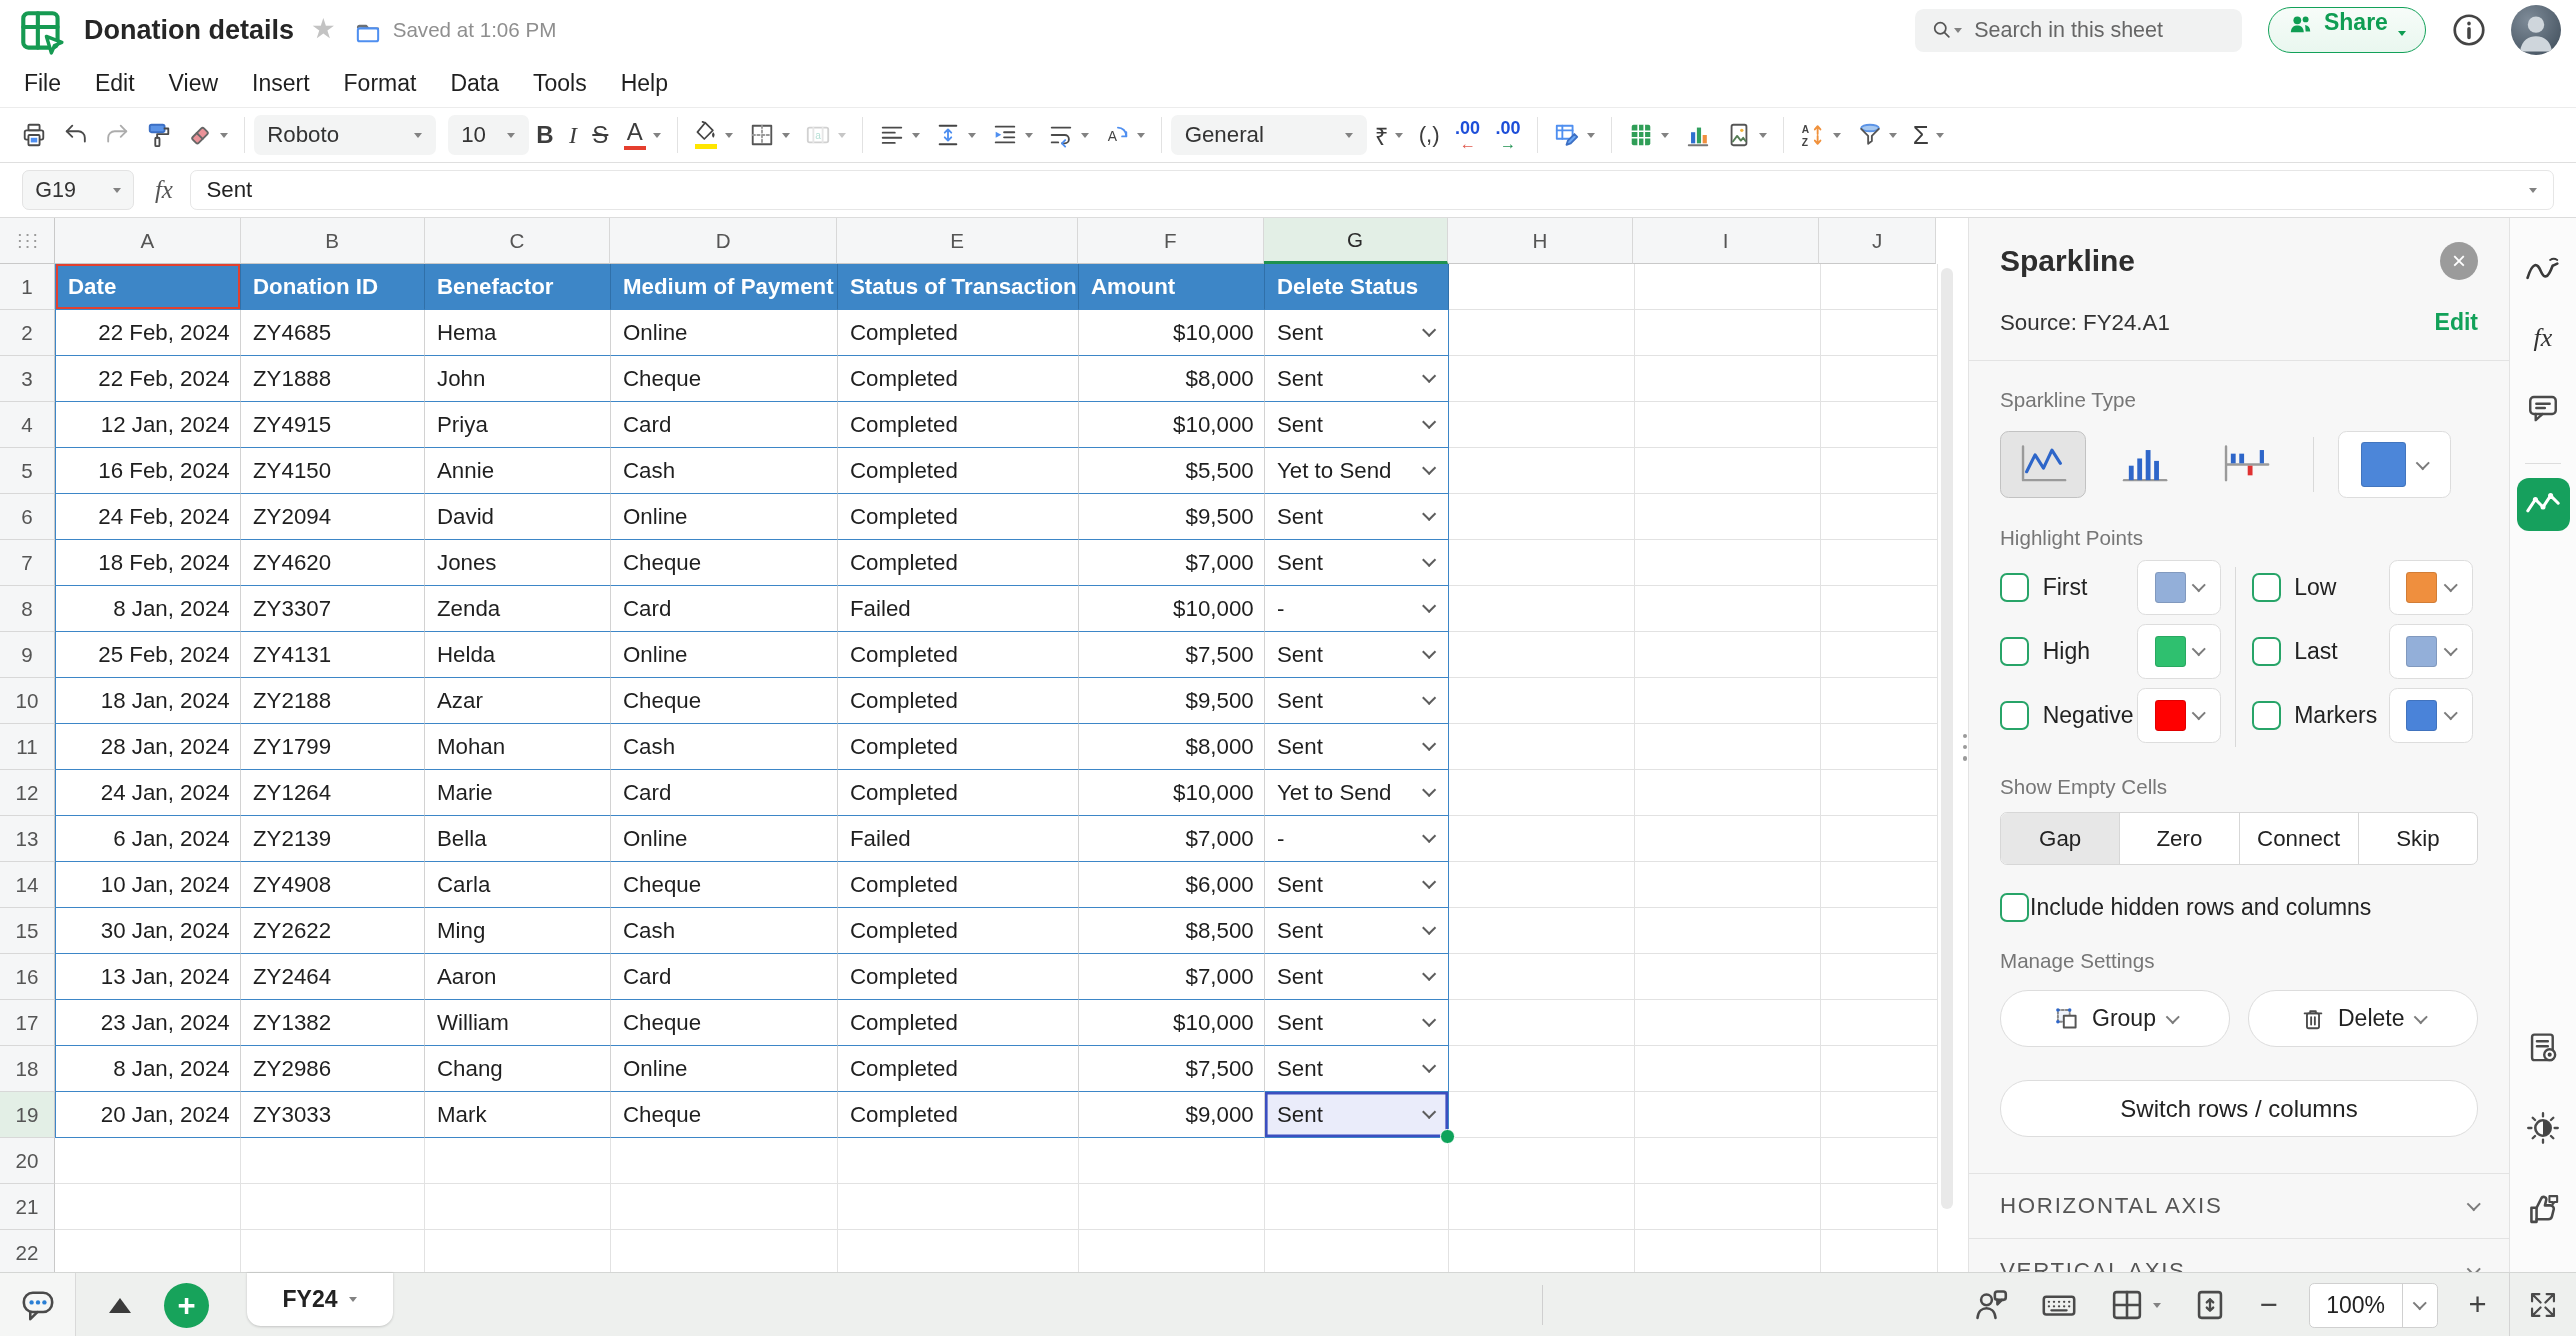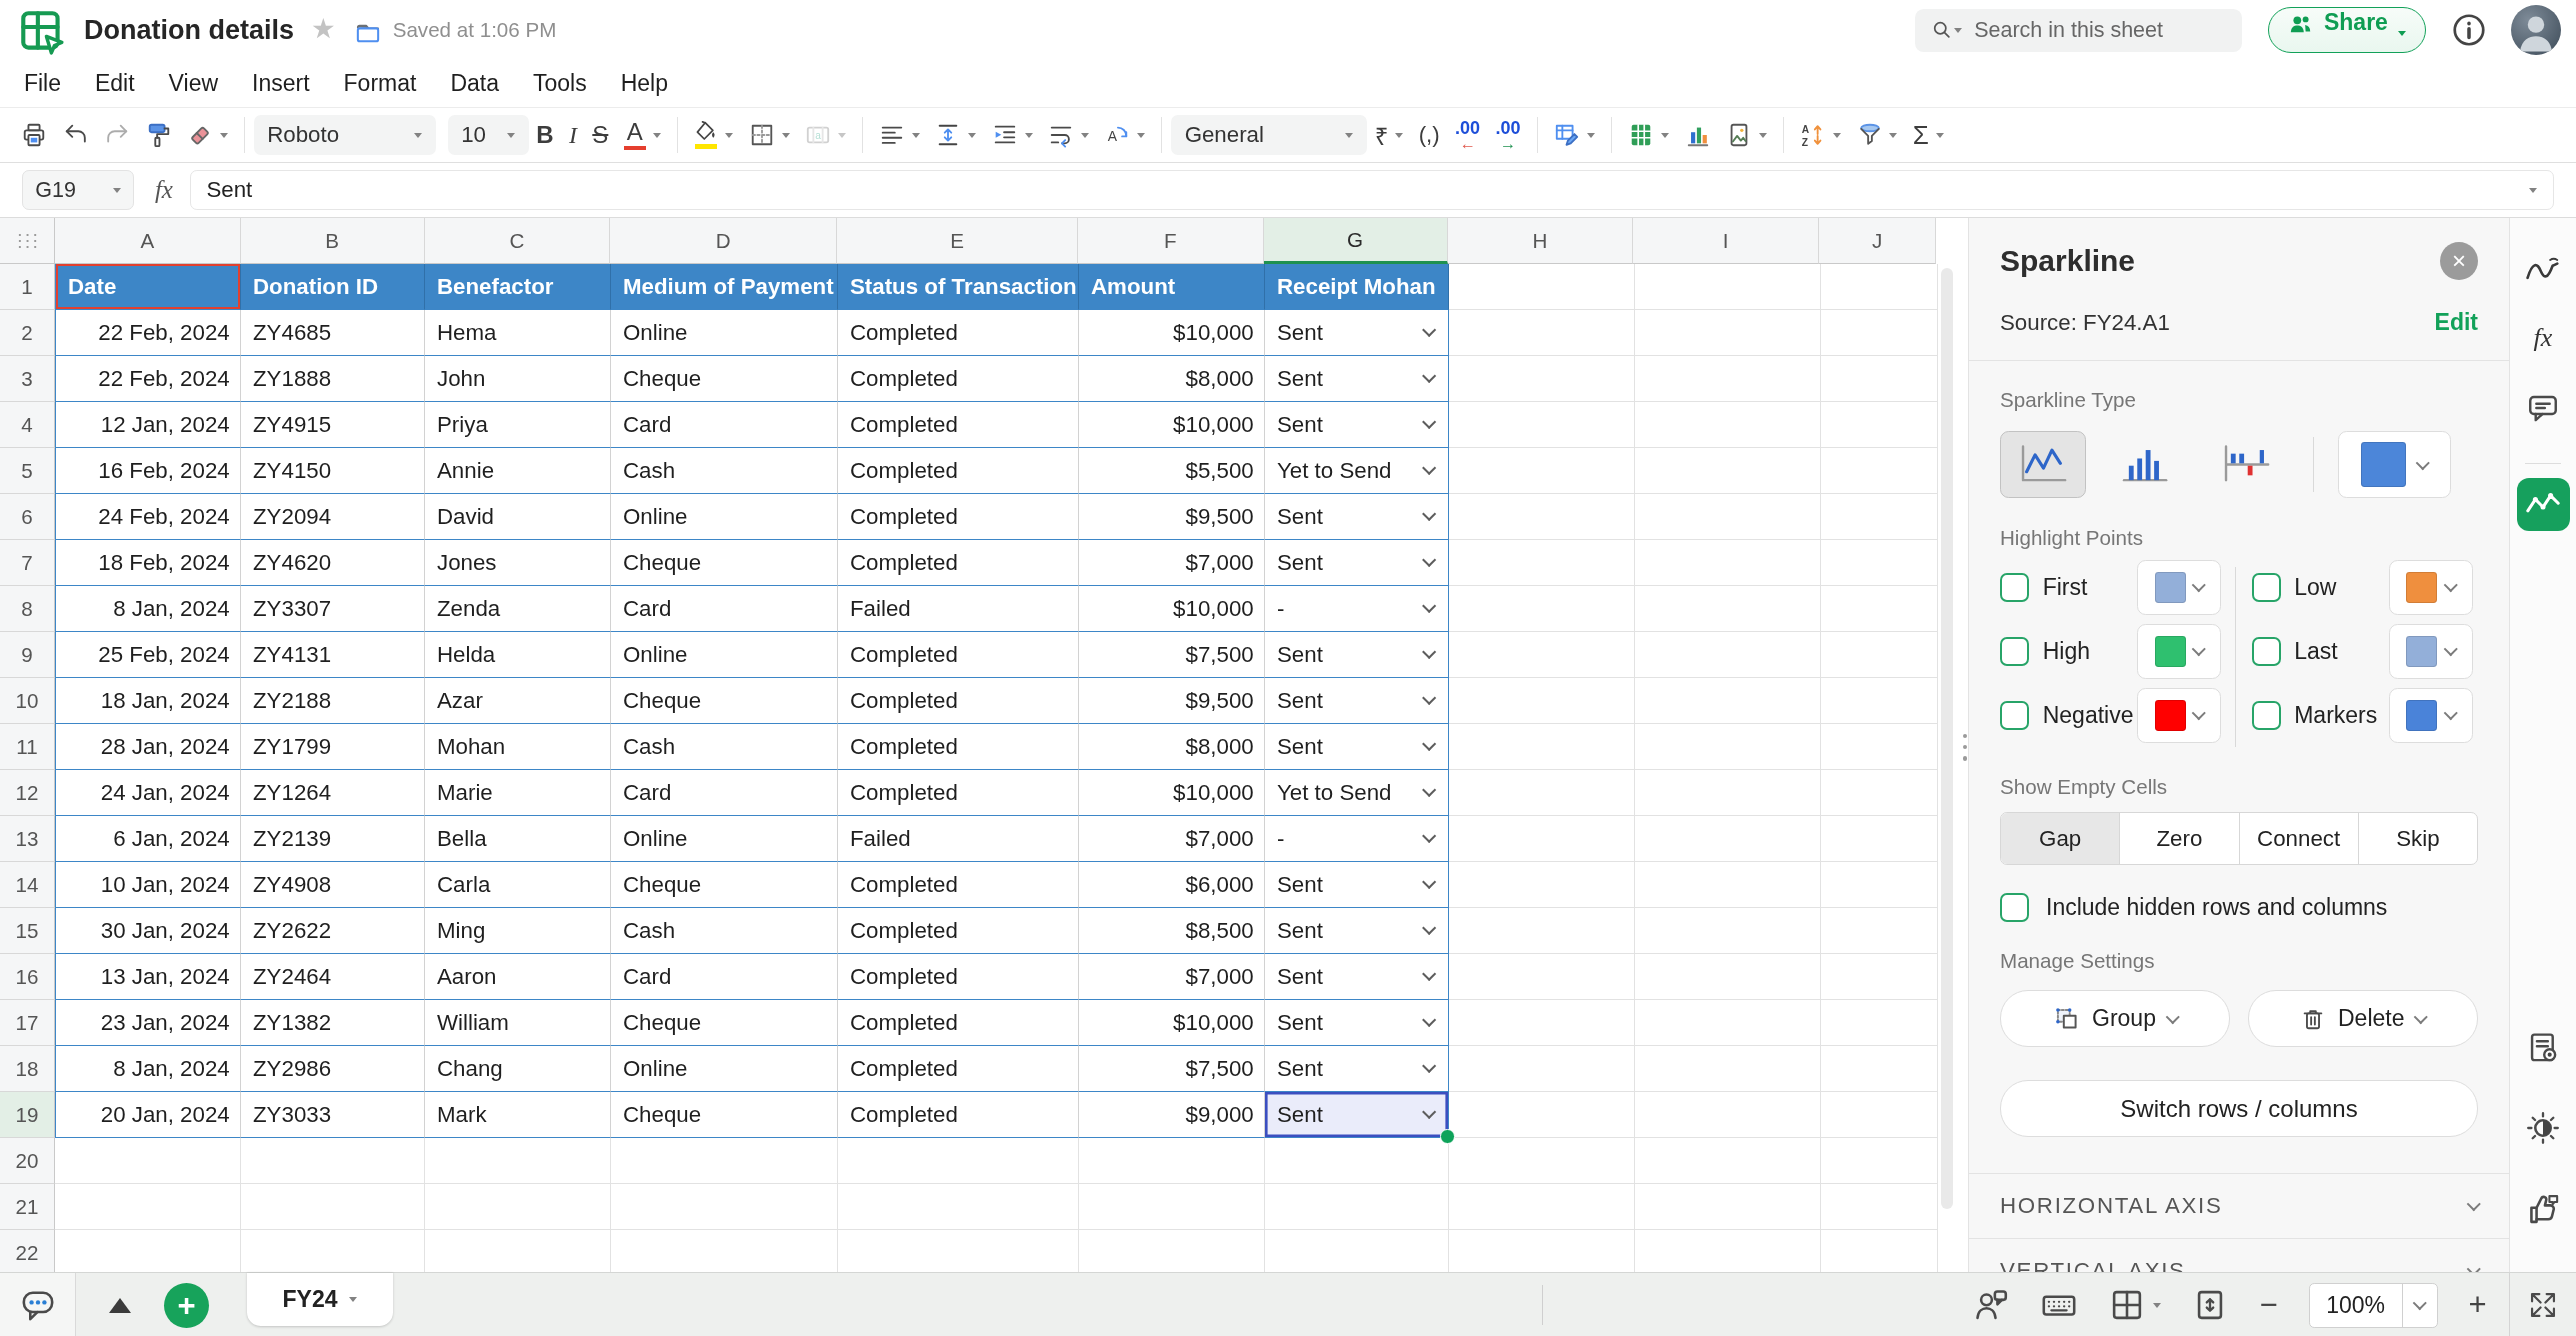--- a/index.html
+++ b/index.html
@@ -100,21 +100,21 @@
   .hlsep { width:0.9px; background:#d9d9d9; margin:12px 15.5px 0 8.6px; }
   .hli { display:flex; align-items:center; height:64px; }
   .cb { width:29px; height:29px; border:2.6px solid #27a468; border-radius:6.9px; background:#fff; flex-shrink:0; }
   .hll { font-size:23px; color:#222; margin-left:13.7px; flex:1; }
   .swbtn { width:84px; height:55px; background:#fff; border:0.9px solid #ddd; border-radius:8.6px; display:flex; align-items:center; justify-content:center; gap:8.6px; margin-right:5.2px; }
   .swbtn .sw { width:31px; height:31px; }
   .seg { display:flex; border:0.9px solid #d7d7d7; border-radius:6.9px; overflow:hidden; margin-top:13.7px; height:53px; background:#fff; }
   .segopt { flex:1; display:flex; align-items:center; justify-content:center; font-size:22.3px; color:#222; border-right:0.9px solid #d7d7d7; }
   .segopt:last-child { border-right:none; }
   .segopt.on { background:#e7e7e7; }
-  .inc { display:flex; align-items:center; gap:17px; margin-top:27.5px; font-size:23px; color:#222;text-align:center; }
+  .inc { display:flex; align-items:center; gap:1px; margin-top:27.5px; font-size:23px; color:#222;text-align:center; }
   .mrow { display:flex; justify-content:space-between; margin-top:17px; }
   .pill { height:57px; border:0.9px solid #ddd; border-radius:28px; background:#fff; display:flex; align-items:center; justify-content:center; gap:12px; font-size:23px; color:#222; padding:0 22.3px; }
   .pill.half { width:230px; }
   .pill.wide { width:100%; margin-top:33px; font-size:24px; }
   .axwrap { margin-top:36px; }
   .axrow { height:65px; border-top:0.9px solid #e3e3e3; display:flex; align-items:center; justify-content:space-between; padding:0 31px; font-size:22.3px; color:#555; letter-spacing:1.7px; }
 
   
   .rstrip { width:67px; background:#fbfbfb; border-left:0.9px solid #e3e3e3; display:flex; flex-direction:column; align-items:center; padding-top:36px; }
   .rsi { margin-bottom:38px; }
@@ -439,21 +439,21 @@
         </div>
       <div id="grid-rows">
           <div class="grow">
             <div class="rnum">1</div>
             <div class="cell hdr first" style="width: 186px;">Date<div class="redbox"></div></div>
             <div class="cell hdr" style="width: 184px;">Donation ID</div>
             <div class="cell hdr" style="width: 186px;">Benefactor</div>
             <div class="cell hdr" style="width: 227px;">Medium of Payment</div>
             <div class="cell hdr" style="width: 241px;">Status of Transaction</div>
             <div class="cell hdr" style="width: 186px;">Amount</div>
-            <div class="cell hdr last" style="width: 184px;">Receipt Mohan</div>
+            <div class="cell hdr last" style="width: 184px;">Delete Status</div>
             <div class="cell" style="width: 186px;"></div>
             <div class="cell" style="width: 186px;"></div>
             <div class="cell" style="width: 117px;"></div>
           </div>
           <div class="grow">
             <div class="rnum">2</div>
             <div class="cell tc first r" style="width: 186px;">22 Feb, 2024</div>
             <div class="cell tc" style="width: 184px;">ZY4685</div>
             <div class="cell tc" style="width: 186px;">Hema</div>
             <div class="cell tc" style="width: 227px;">Online</div>

